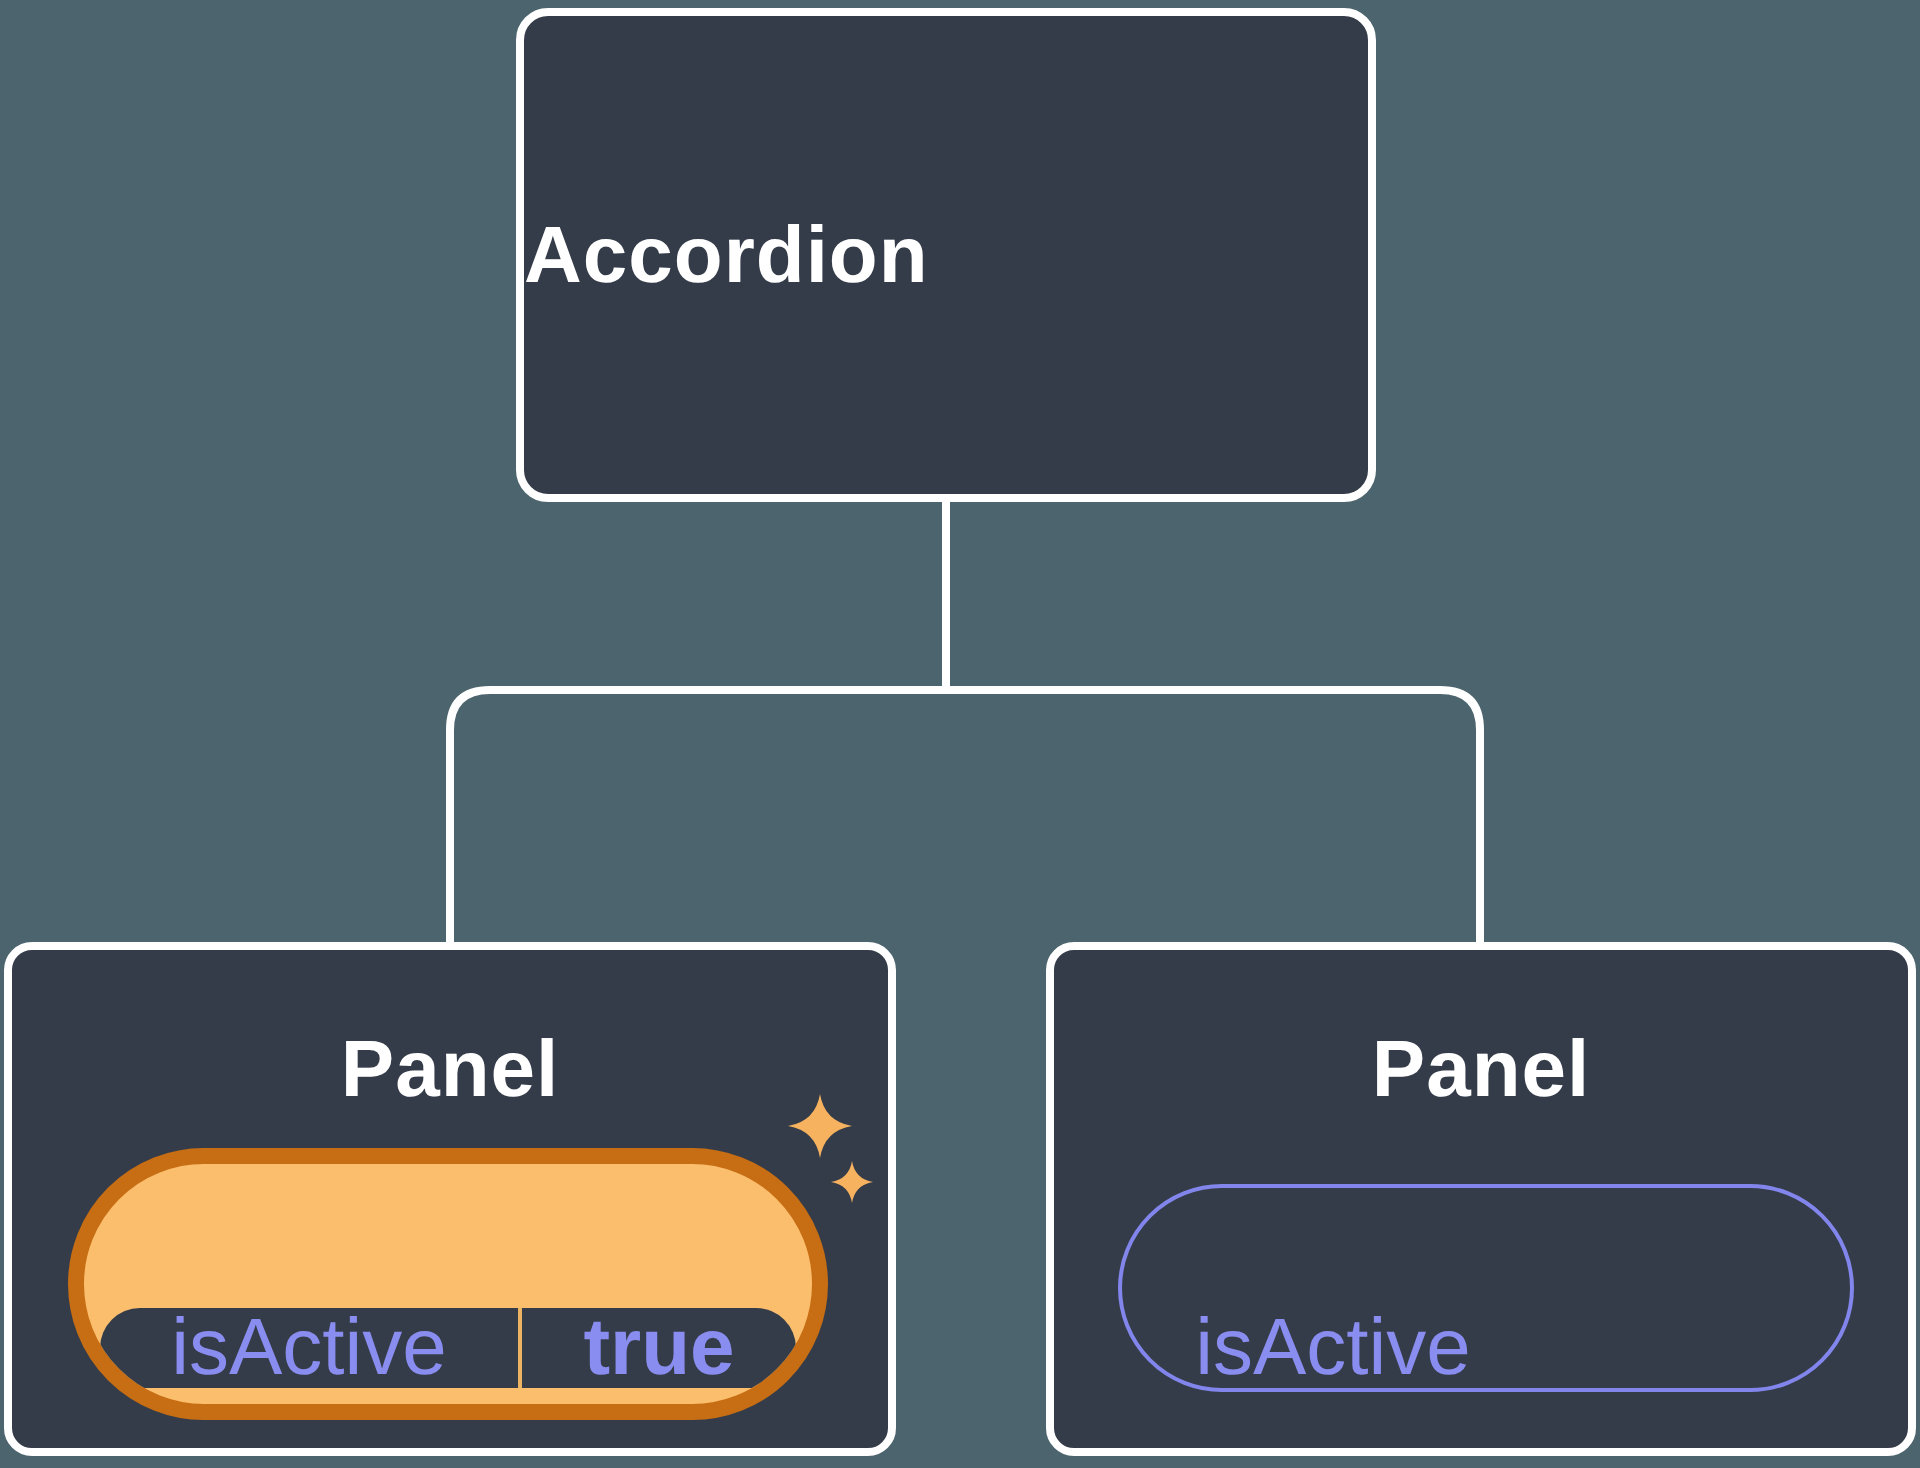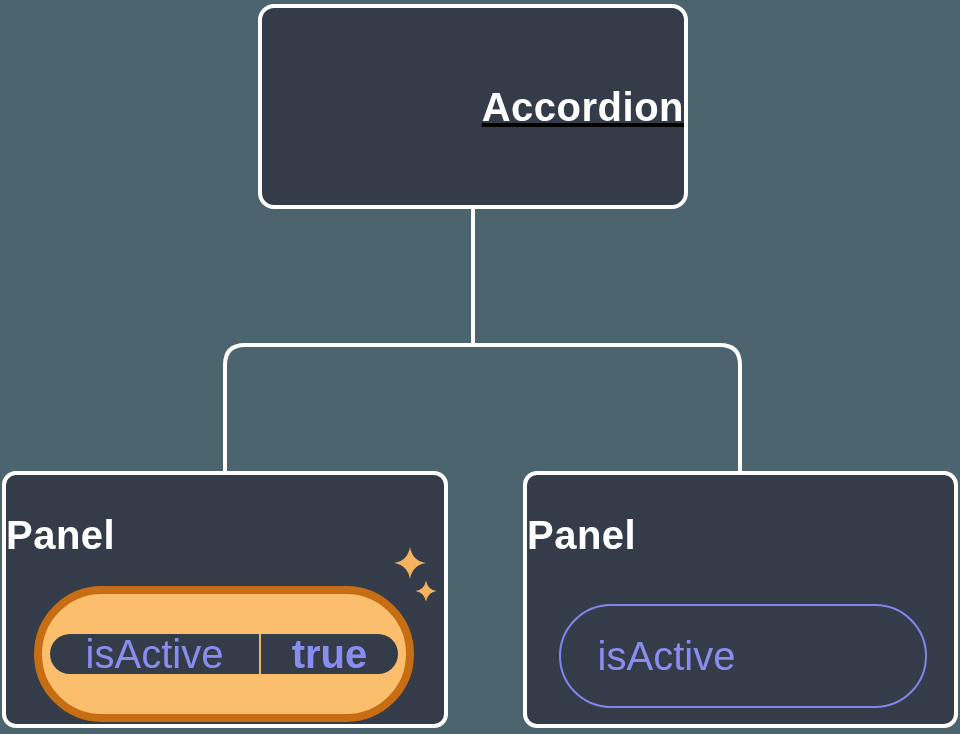--- a/index.html
+++ b/index.html
@@ -23,25 +23,24 @@
 
   .node {
     position: absolute;
     background: #353C49;
     border: 4px solid #FFFFFF;
     border-radius: 16px;
   }
 
   .node-root {
     left: 258px; top: 4px;
-    width: 430px; height: 205px;
+    width: 430px; height: 247px;
     display: flex;
     align-items: center;
-    justify-content: flex-end;
-    text-decoration: underline;
+    justify-content: flex-start;
   }
 
   .node-title {
     color: #FFFFFF;
     font-size: 40px;
     font-weight: 600;
     line-height: 46px;
     letter-spacing: 0.5px;
   }
 
@@ -54,30 +53,30 @@
 
   .node-panel-right {
     left: 523px; top: 471px;
     width: 435px; height: 257px;
   }
 
   .panel-title {
     position: absolute;
     left: 0; top: 37px;
     width: 100%;
+    text-align: center;
   }
 
   
   .pill {
     position: absolute;
     display: flex;
-    align-items: center;
+    align-items: flex-end;
     border-radius: 999px;
     overflow: hidden;
-    margin-top: 12px;
   }
 
   .pill-cell {
     display: flex;
     align-items: center;
     justify-content: center;
     color: #8A8DF0;
     font-size: 40px;
     line-height: 1;
   }

